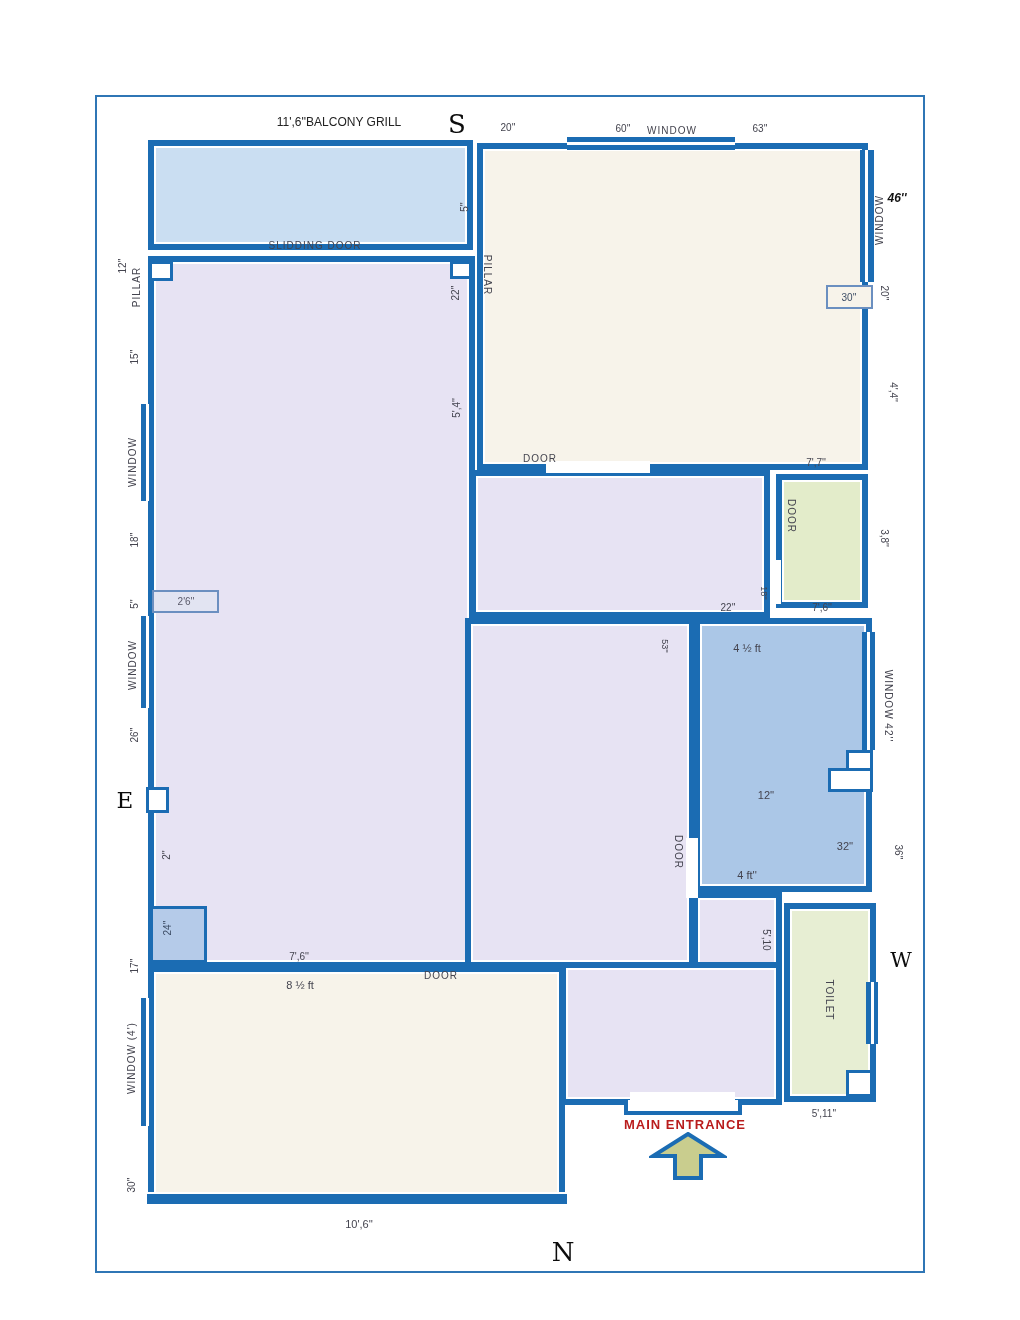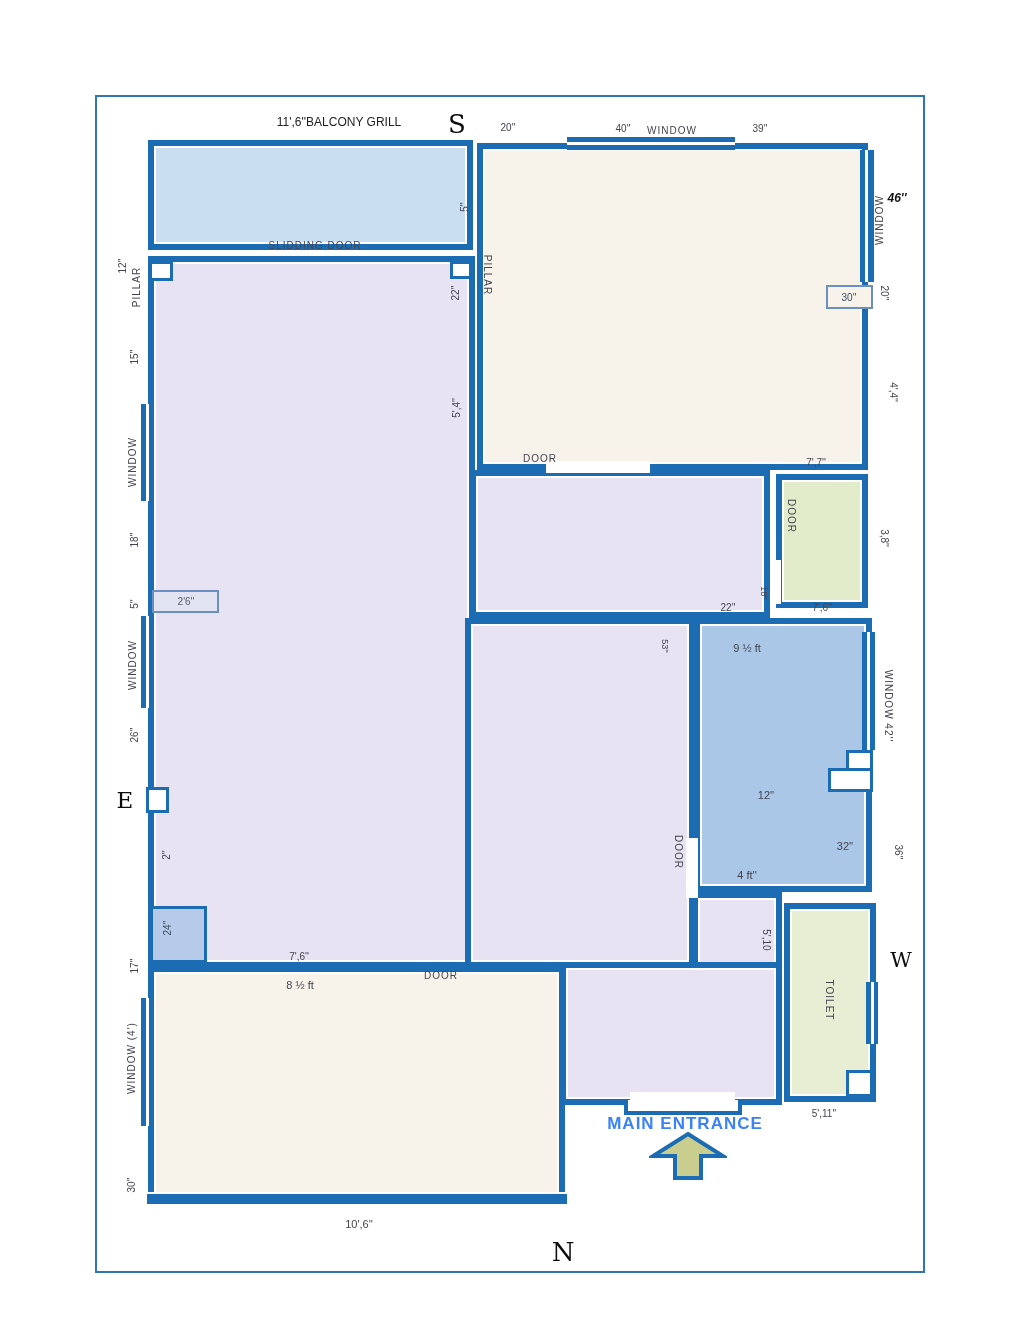--- a/index.html
+++ b/index.html
@@ -17,21 +17,21 @@
   .wallbar{position:absolute;background:#1b6cb3;box-shadow:inset 0 0 0 2px #fff;}
   .recess{position:absolute;background:#fff;border:4px solid #1b6cb3;border-top:none;box-sizing:border-box;}
   .lbl{position:absolute;white-space:nowrap;color:#44444f;font-size:11px;
        transform:translate(-50%,-50%);z-index:30;}
   .lbl.sm{font-size:10px;}
   .lbl.v{transform:translate(-50%,-50%) rotate(-90deg);}
   .lbl.vr{transform:translate(-50%,-50%) rotate(90deg);}
   .lbl.bold{font-weight:bold;font-size:12px;color:#111;}
   .compass{position:absolute;font-family:"DejaVu Serif",serif;font-size:26px;color:#0c0c0c;
            transform:translate(-50%,-50%);z-index:30;}
-  .entr{position:absolute;font-size:17px;font-weight:bold;letter-spacing:1px;color:#3b82f6;
+  .entr{position:absolute;font-size:13px;font-weight:bold;letter-spacing:1px;color:#b91c1c;
         transform:translate(-50%,-50%);z-index:30;white-space:nowrap;}
   svg{position:absolute;z-index:25;}
 </style>
 </head>
 <body>
 
 <div id="canvas">
   <div class="frame"></div>
 
   <div class="room" style="left:148px;top:140px;width:325px;height:110px;background:#cadef2;"></div>
@@ -74,23 +74,23 @@
   <div class="gap" style="left:630px;top:1092px;width:105px;height:14px;"></div>
   <div class="recess" style="left:624px;top:1100px;width:118px;height:15px;"></div>
 
   <div class="compass" style="left:457px;top:124px;">S</div>
   <div class="compass" style="left:563px;top:1252px;">N</div>
   <div class="compass" style="left:125px;top:800px;font-size:23px;">E</div>
   <div class="compass" style="left:901px;top:960px;font-size:21px;">W</div>
 
   <div class="lbl bold" style="left:339px;top:122px;font-weight:normal;color:#222;">11',6''BALCONY GRILL</div>
   <div class="lbl sm" style="left:508px;top:127px;">20''</div>
-  <div class="lbl sm" style="left:623px;top:128px;">40''</div>
+  <div class="lbl sm" style="left:623px;top:128px;">60''</div>
   <div class="lbl sm" style="left:672px;top:130px;letter-spacing:1px;">WINDOW</div>
-  <div class="lbl sm" style="left:760px;top:128px;">39''</div>
+  <div class="lbl sm" style="left:760px;top:128px;">63''</div>
 
   <div class="lbl sm" style="left:315px;top:245px;letter-spacing:1px;">SLIDDING DOOR</div>
   <div class="lbl sm v" style="left:464px;top:207px;">5''</div>
 
   <div class="lbl sm v" style="left:122px;top:266px;">12''</div>
   <div class="lbl sm v" style="left:136px;top:287px;letter-spacing:1px;">PILLAR</div>
   <div class="lbl sm v" style="left:134px;top:357px;">15''</div>
   <div class="lbl sm v" style="left:132px;top:462px;letter-spacing:1px;">WINDOW</div>
   <div class="lbl sm v" style="left:134px;top:540px;">18''</div>
   <div class="lbl sm v" style="left:134px;top:604px;">5''</div>
@@ -117,21 +117,21 @@
   <div class="lbl sm" style="left:816px;top:462px;">7',7''</div>
 
   <div class="lbl sm" style="left:728px;top:607px;">22''</div>
   <div class="lbl sm vr" style="left:764px;top:593px;font-size:9px;">18''</div>
   <div class="lbl sm vr" style="left:791px;top:516px;letter-spacing:1px;">DOOR</div>
   <div class="lbl sm" style="left:822px;top:607px;text-align:center;">7',6''</div>
   <div class="lbl sm vr" style="left:884px;top:538px;">3,8''</div>
   <div class="lbl sm vr" style="left:665px;top:646px;font-size:9px;">53''</div>
   <div class="lbl sm vr" style="left:678px;top:852px;letter-spacing:1px;">DOOR</div>
 
-  <div class="lbl" style="left:747px;top:648px;">9 ½ ft</div>
+  <div class="lbl" style="left:747px;top:648px;">4 ½ ft</div>
   <div class="lbl" style="left:766px;top:795px;">12''</div>
   <div class="lbl" style="left:845px;top:846px;">32''</div>
   <div class="lbl" style="left:747px;top:875px;">4 ft''</div>
   <div class="lbl sm vr" style="left:888px;top:706px;letter-spacing:1px;">WINDOW 42''</div>
   <div class="lbl sm vr" style="left:898px;top:852px;">36''</div>
 
   <div class="lbl sm" style="left:441px;top:975px;letter-spacing:1px;">DOOR</div>
   <div class="lbl" style="left:300px;top:985px;">8 ½ ft</div>
   <div class="lbl" style="left:359px;top:1224px;">10',6''</div>
 

